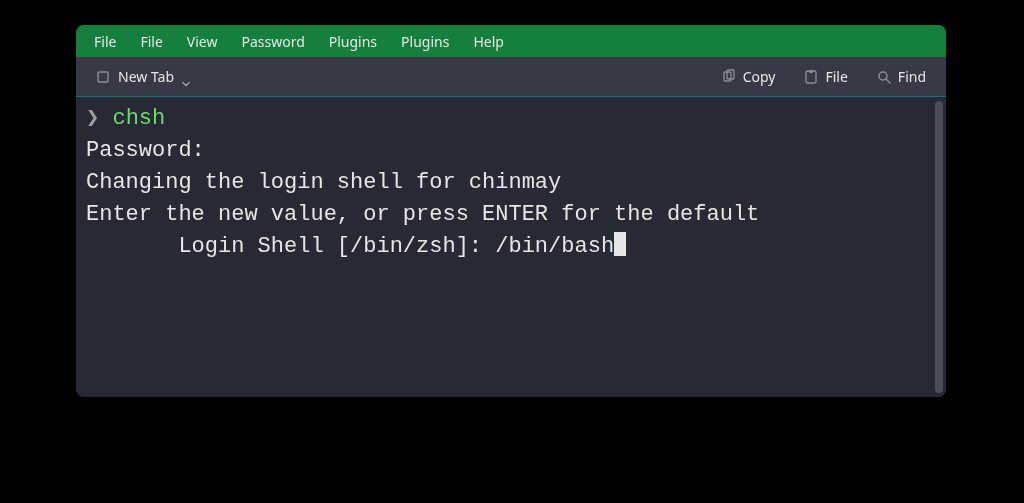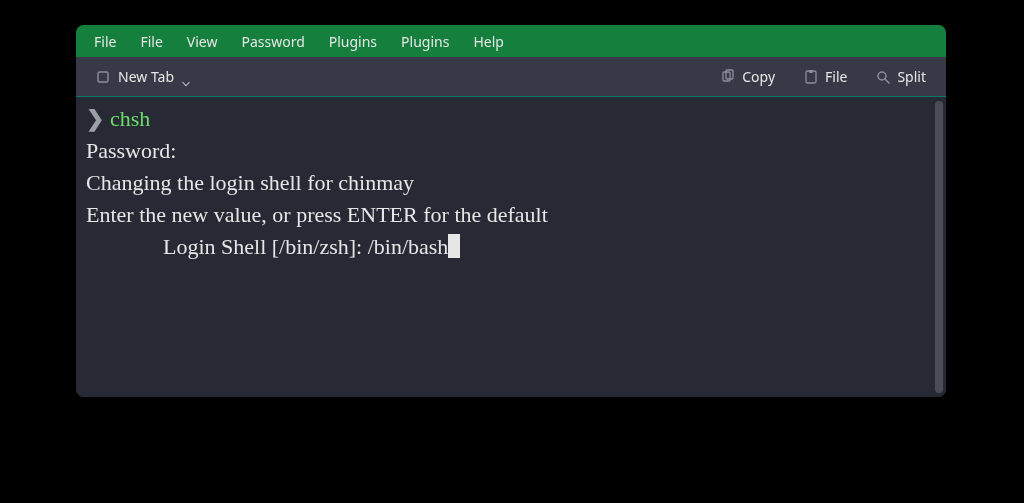--- a/index.html
+++ b/index.html
@@ -35,21 +35,21 @@
     .tbtn { display:flex; align-items:center; gap:6px; color:#e6e6e6; font-size:14px;
             padding:5px 10px; border-radius:4px; cursor:pointer; }
     .tbtn .ic { width:16px; height:16px; opacity:.7; display:flex; align-items:center;
                 justify-content:center; }
     .spacer { flex:1; }
     .chev { width:10px; height:10px; display:inline-block; }
     .smallchev { width:8px; height:8px; display:inline-block; margin-left:2px; opacity:.8; }
     
     .termwrap { flex:1; position:relative; background:#272a34; }
     .term { position:absolute; inset:0; right:12px; padding:6px 10px 8px 10px;
-            font-family:Liberation Serif, serif;
+            font-family:Liberation Mono, monospace;
             font-size:22px; line-height:32px; color:#e6e6e6; white-space:pre; }
     .prompt-sym { color:#9aa0a6; font-weight:bold; }
     .cmd { color:#6bdc6b; }
     .indent { display:inline-block; width:7ch; }
     .cursor { display:inline-block; width:12px; height:24px; background:#e6e6e6;
               vertical-align:-4px; }
     .scrollbar { position:absolute; right:2px; top:4px; bottom:4px; width:10px; }
     .scroll-thumb { position:absolute; left:1px; right:1px; top:0; height:100%;
                     background:#4a4d58; border-radius:5px; }
   </style>
@@ -102,21 +102,21 @@
       </span>
       <span>File</span>
     </div>
     <div class="tbtn">
       <span class="ic">
         <svg viewBox="0 0 16 16">
           <circle cx="7" cy="7" r="4" fill="none" stroke="#aeb3bd" stroke-width="1.5"></circle>
           <line x1="10" y1="10" x2="14" y2="14" stroke="#aeb3bd" stroke-width="1.5" stroke-linecap="round"></line>
         </svg>
       </span>
-      <span>Split</span>
+      <span>Find</span>
     </div>
   </div>
 
   <div class="termwrap">
     <div class="term"><span class="prompt-sym">❯</span> <span class="cmd">chsh</span>
 <span>Password:</span>
 <span>Changing the login shell for chinmay</span>
 <span>Enter the new value, or press ENTER for the default</span>
 <span class="indent"></span><span>Login Shell [/bin/zsh]: </span><span>/bin/bash</span><span class="cursor"></span></div>
     <div class="scrollbar">

